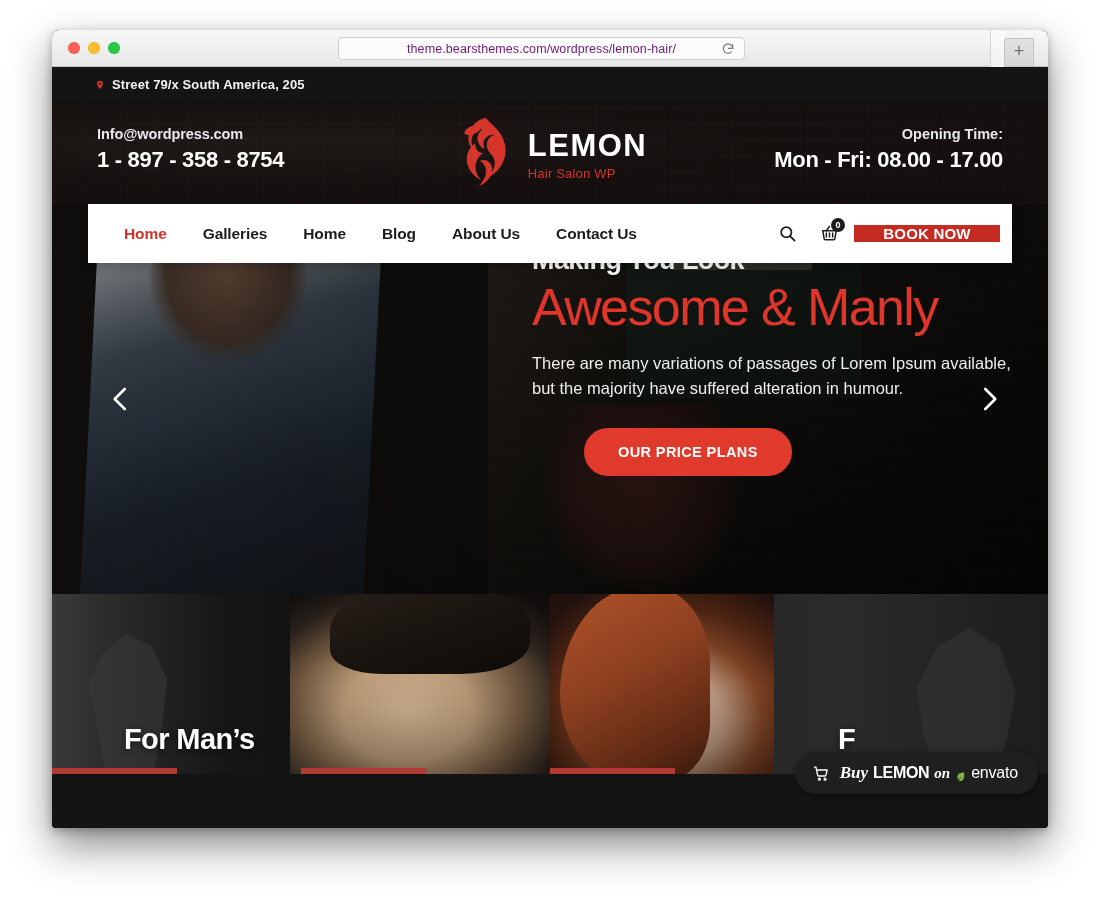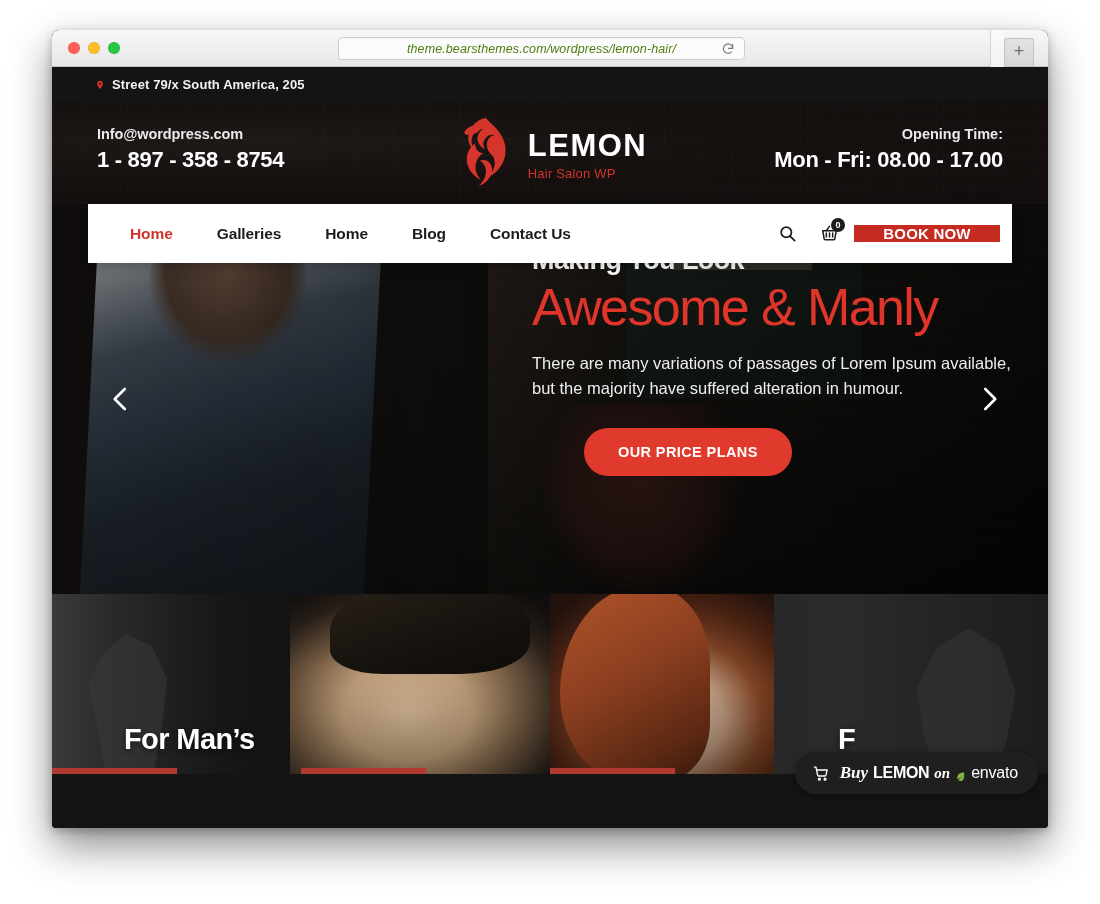--- a/index.html
+++ b/index.html
@@ -40,24 +40,23 @@
     left: 286px; top: 7px;
     width: 407px; height: 23px;
     background: #fcfcfc;
     border: 1px solid #cfcfcf;
     border-radius: 4px;
     display: flex; align-items: center; justify-content: center;
     box-shadow: inset 0 1px 1px rgba(0,0,0,.03);
   }
   .addressbar .url {
     font-size: 12.5px;
-    color: #4d7c0f;
+    color: #701a75;
     letter-spacing: .1px;
     font-family: "Liberation Sans", sans-serif;
-    font-style: italic;
   }
   .reload-icon {
     position: absolute; right: 9px; top: 4px;
     width: 14px; height: 14px; color: #7b7b7b;
   }
   .new-tab-btn {
     position: absolute; right: 14px; top: 8px;
     width: 30px; height: 28px;
     background: linear-gradient(#e2e2e2, #d6d6d6);
     border: 1px solid #c4c4c4;
@@ -160,21 +159,21 @@
     position: absolute;
     left: 36px; top: 137px;
     width: 924px; height: 59px;
     z-index: 20;
     display: flex;
     background: #ffffff;
     box-shadow: 0 2px 12px rgba(0,0,0,.28);
   }
   .nav-links {
     display: flex; align-items: center;
-    padding-left: 26px; gap: 12px;
+    padding-left: 20px; gap: 4px;
   }
   .nav-link {
     padding: 0 16px;
     font-size: 15.5px; font-weight: 700;
     color: #1c1c1c; letter-spacing: -.1px;
     line-height: 59px; white-space: nowrap;
   }
   .nav-link.active { color: #d0342c; }
   .nav-tools {
     margin-left: auto;
@@ -456,20 +455,21 @@
         <div class="hdr-open-hours">Mon - Fri: 08.00 - 17.00</div>
       </div>
     </div>
 
     <div class="navwrap">
       <div class="nav-links">
         <a class="nav-link active">Home</a>
         <a class="nav-link">Galleries</a>
         <a class="nav-link">Home</a>
         <a class="nav-link">Blog</a>
+        <a class="nav-link">About Us</a>
         <a class="nav-link">Contact Us</a>
       </div>
 
       <div class="nav-tools">
         <div class="nav-icon-btn">
           <svg viewBox="0 0 24 24" fill="none" stroke="currentColor" stroke-width="2.2" stroke-linecap="round">
             <circle cx="10.5" cy="10.5" r="6.5"></circle>
               <path d="M15.5 15.5 21 21"></path>
           </svg>
         </div>

